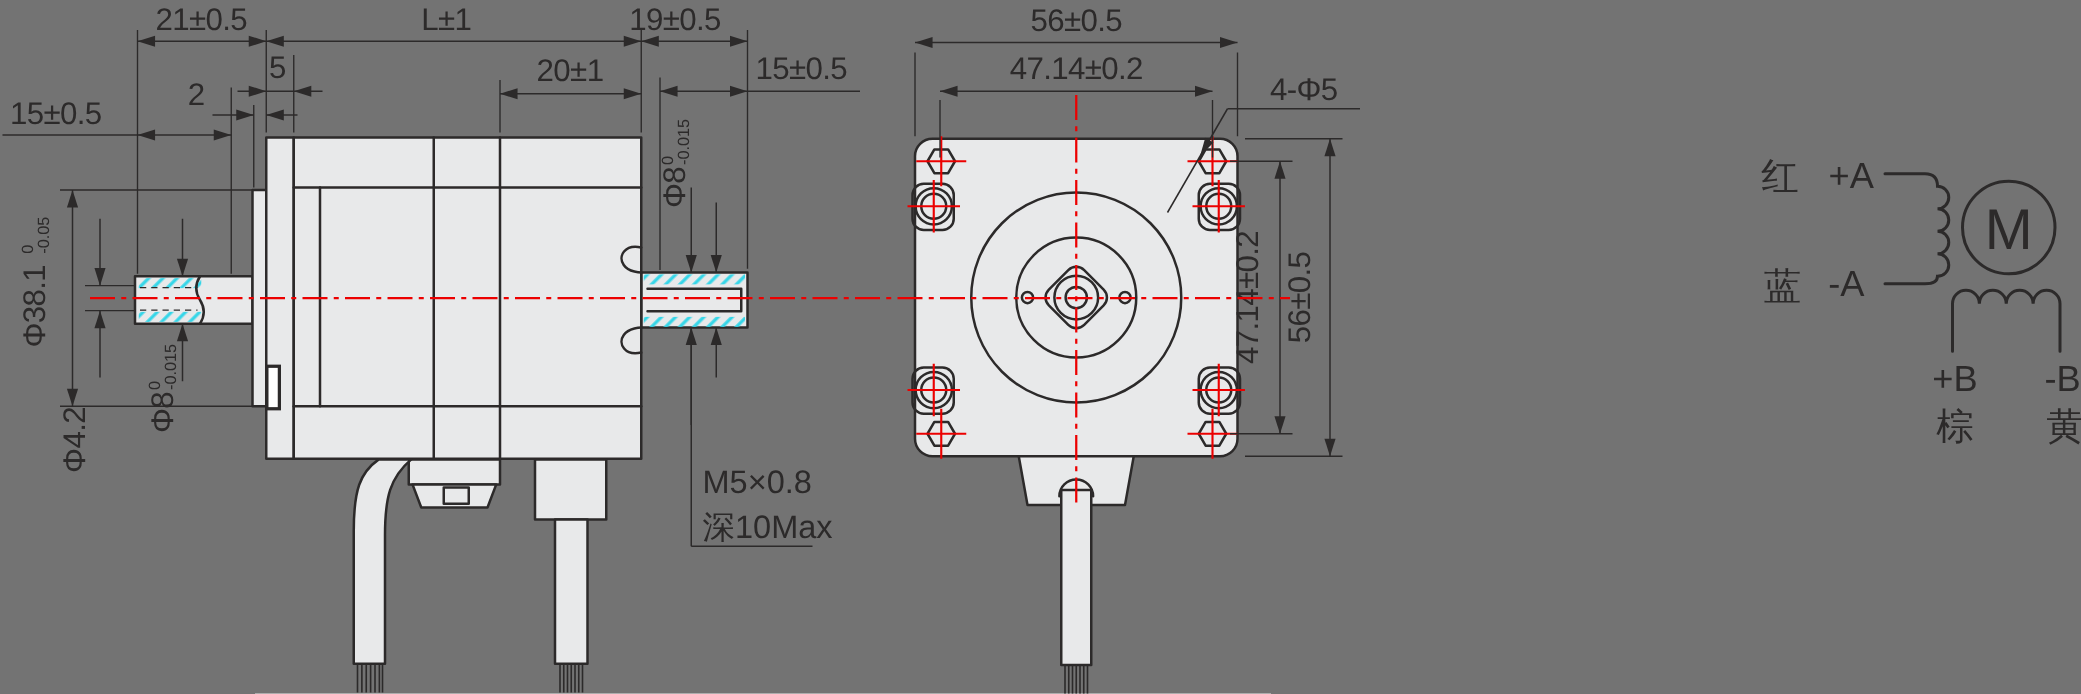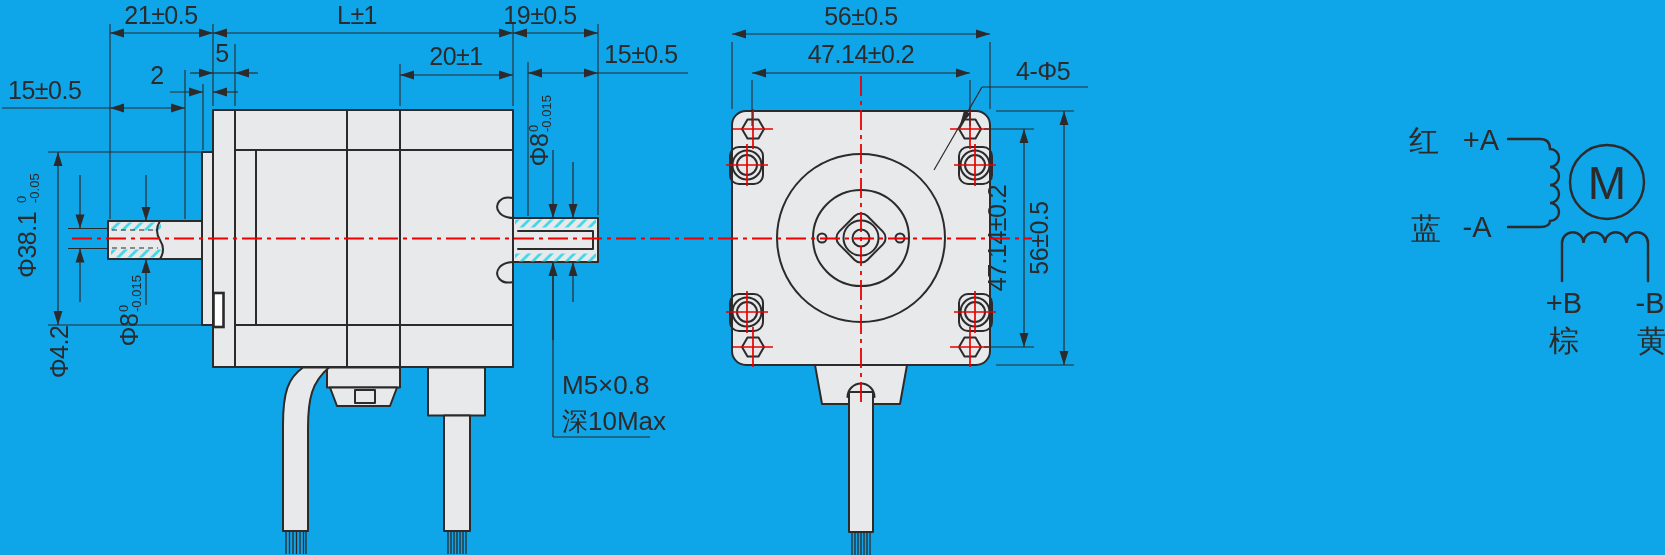--- a/index.html
+++ b/index.html
@@ -1,16 +1,16 @@
 <!DOCTYPE html>
 <html><head>
 <meta charset="utf-8">
 <style>
   html,body{margin:0;padding:0;background:#ffffff;}
-  .stage{position:relative;width:1665px;height:555px;background:#0ea5e9;overflow:hidden;
+  .stage{position:relative;width:1665px;height:555px;background:#737373;overflow:hidden;
          font-family:"Liberation Sans",sans-serif;}
   svg text{font-family:"Liberation Sans",sans-serif;fill:#2c2a2a;}
   .t  {font-size:25px;letter-spacing:-0.5px;}
   .tb {font-size:26px;}
   .ts {font-size:13px;}
   .tw {font-size:29px;}
   .tc {font-size:30px;}
   .tm {font-size:46px;}
   .fill{fill:#e8e9ea;stroke:#2c2a2a;stroke-width:2;stroke-linejoin:round;}
   .ln  {fill:none;stroke:#2c2a2a;stroke-width:2;stroke-linejoin:round;stroke-linecap:round;}

